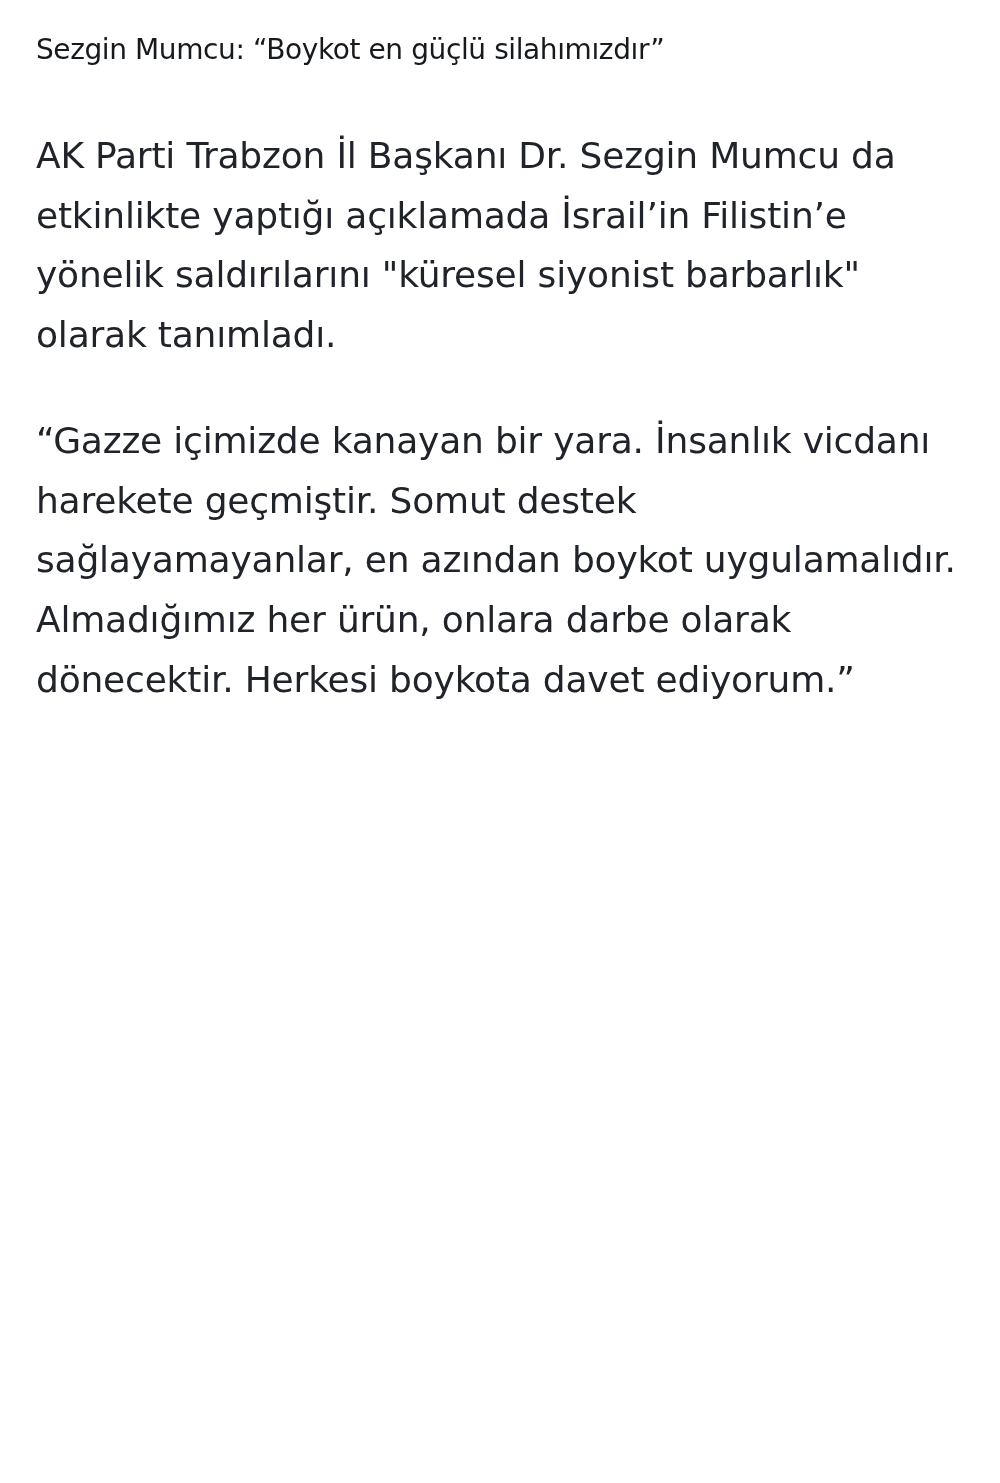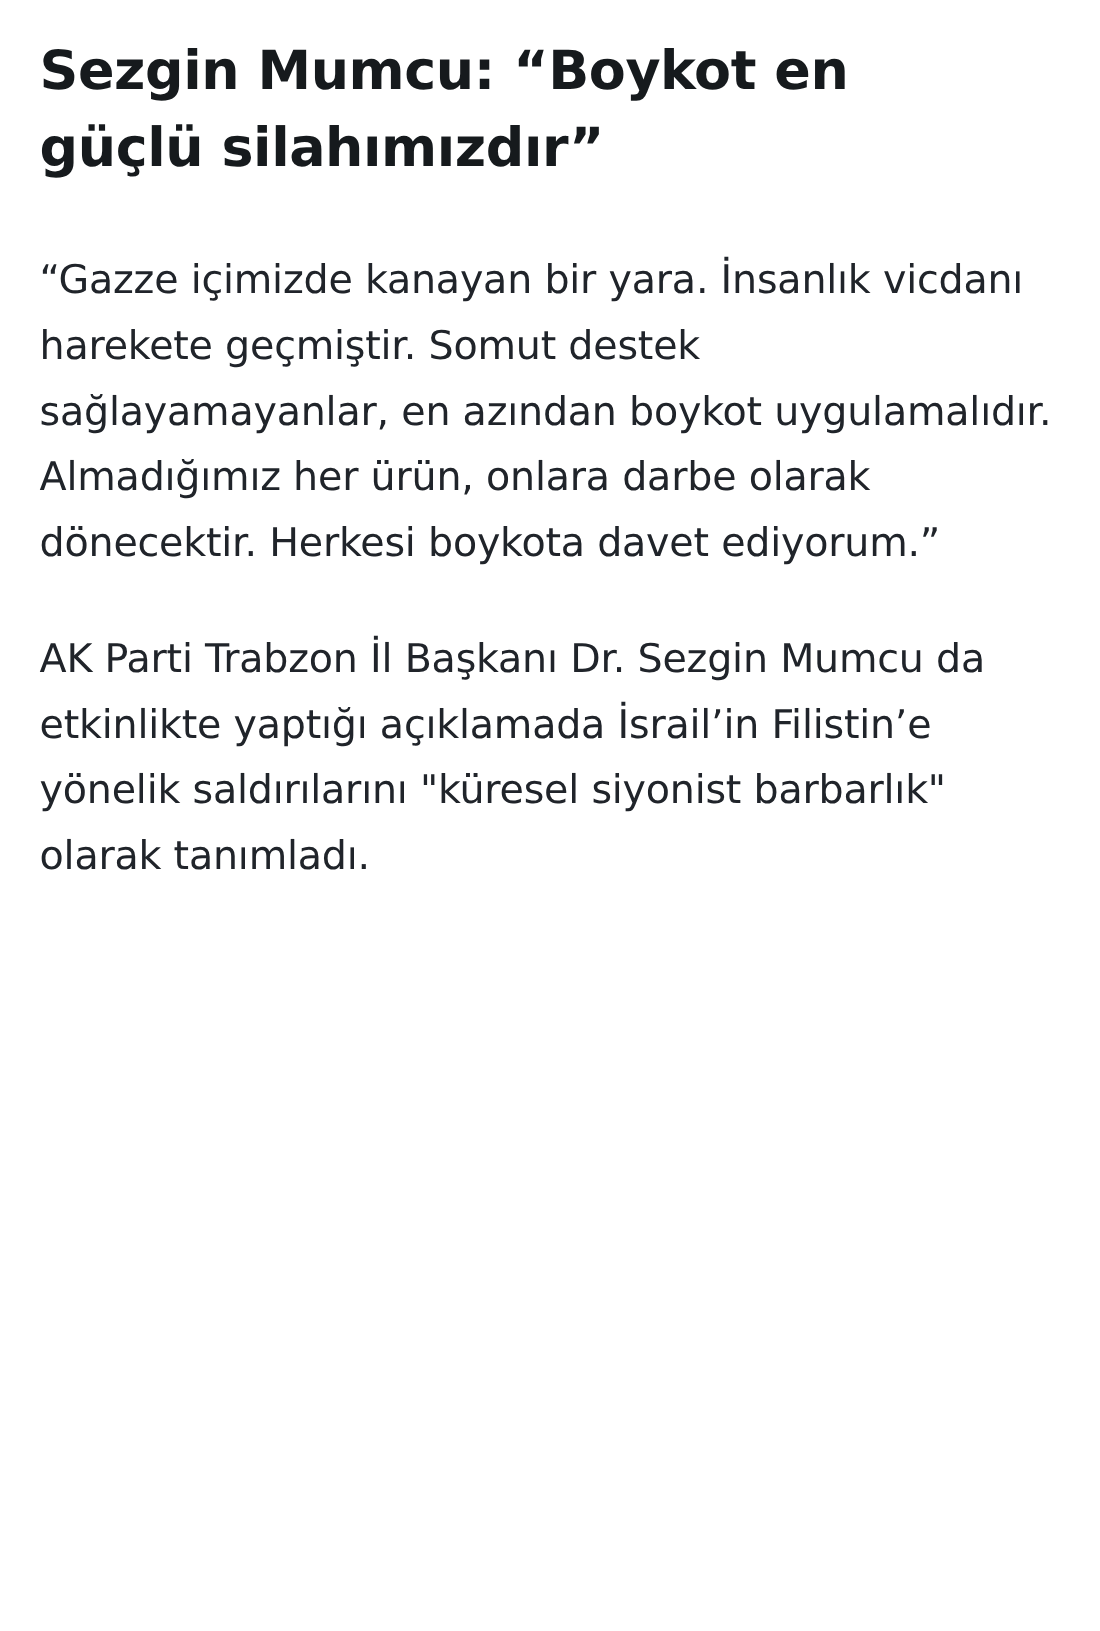--- a/index.html
+++ b/index.html
@@ -14,23 +14,23 @@
     color: #1d2129;
     -webkit-font-smoothing: antialiased;
   }
   .article {
     box-sizing: border-box;
     width: 1000px;
     padding: 30px 36px 0 36px;
   }
   .headline {
     font-family: "DejaVu Sans", sans-serif;
-    font-size: 49px;
+    font-size: 28px;
     line-height: 1.42;
-    font-weight: 700;
+    font-weight: 400;
     letter-spacing: -0.4px;
     color: #161a1d;
     margin: 0 0 56px 0;
     max-width: 800px;
   }
   .para {
     font-family: "DejaVu Sans", sans-serif;
     font-size: 36px;
     line-height: 1.66;
     font-weight: 400;
@@ -46,18 +46,18 @@
     max-width: 950px;
   }
 </style>
 </head>
 <body>
 
 <div class="article">
 
   <h1 class="headline">Sezgin Mumcu: “Boykot en güçlü silahımızdır”</h1>
 
+  <p class="para">AK Parti Trabzon İl Başkanı Dr. Sezgin Mumcu da etkinlikte yaptığı açıklamada İsrail’in Filistin’e yönelik saldırılarını "küresel siyonist barbarlık" olarak tanımladı.</p>
+
   <p class="para para-quote">“Gazze içimizde kanayan bir yara. İnsanlık vicdanı harekete geçmiştir. Somut destek sağlayamayanlar, en azından boykot uygulamalıdır. Almadığımız her ürün, onlara darbe olarak dönecektir. Herkesi boykota davet ediyorum.”</p>
-
-  <p class="para">AK Parti Trabzon İl Başkanı Dr. Sezgin Mumcu da etkinlikte yaptığı açıklamada İsrail’in Filistin’e yönelik saldırılarını "küresel siyonist barbarlık" olarak tanımladı.</p>
 
 
 </div>
 
 </body></html>

